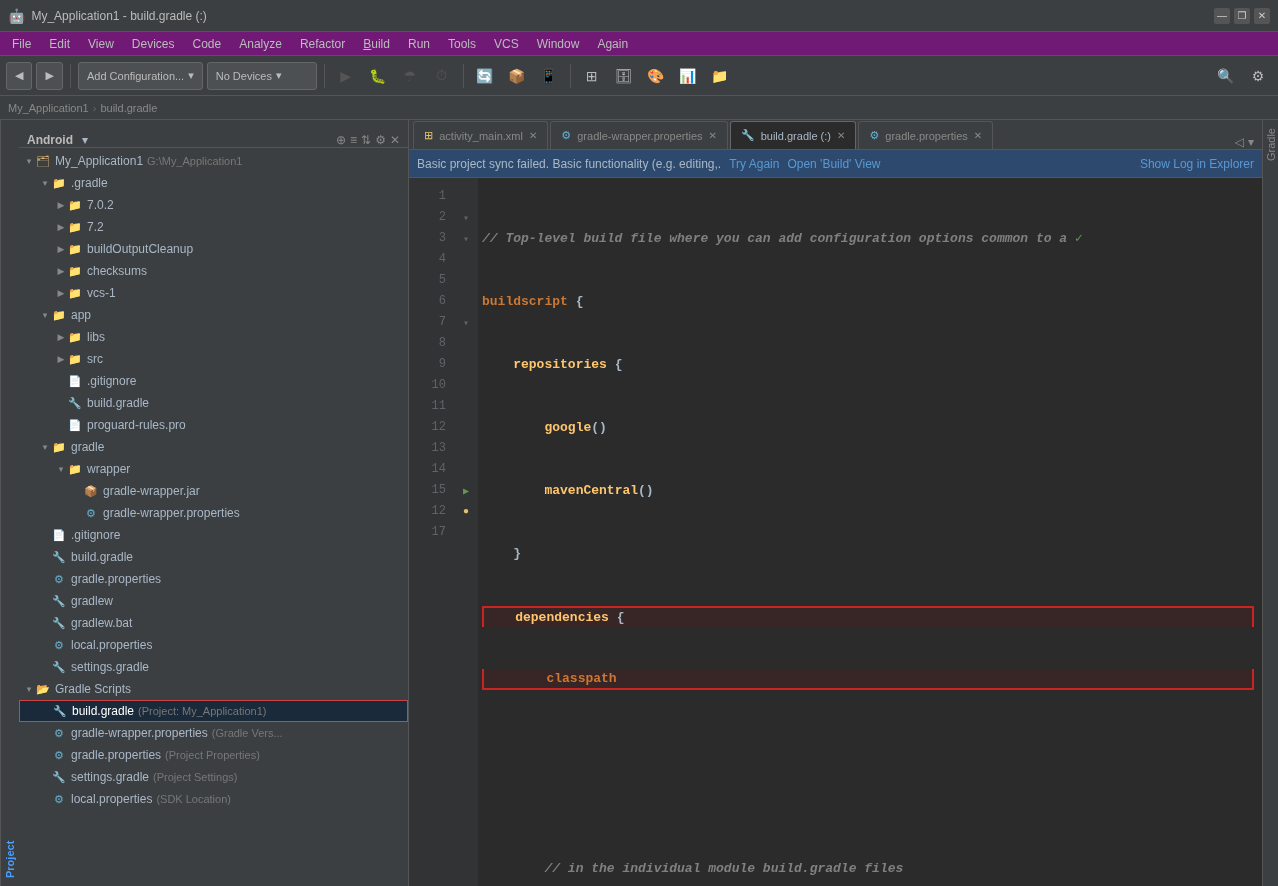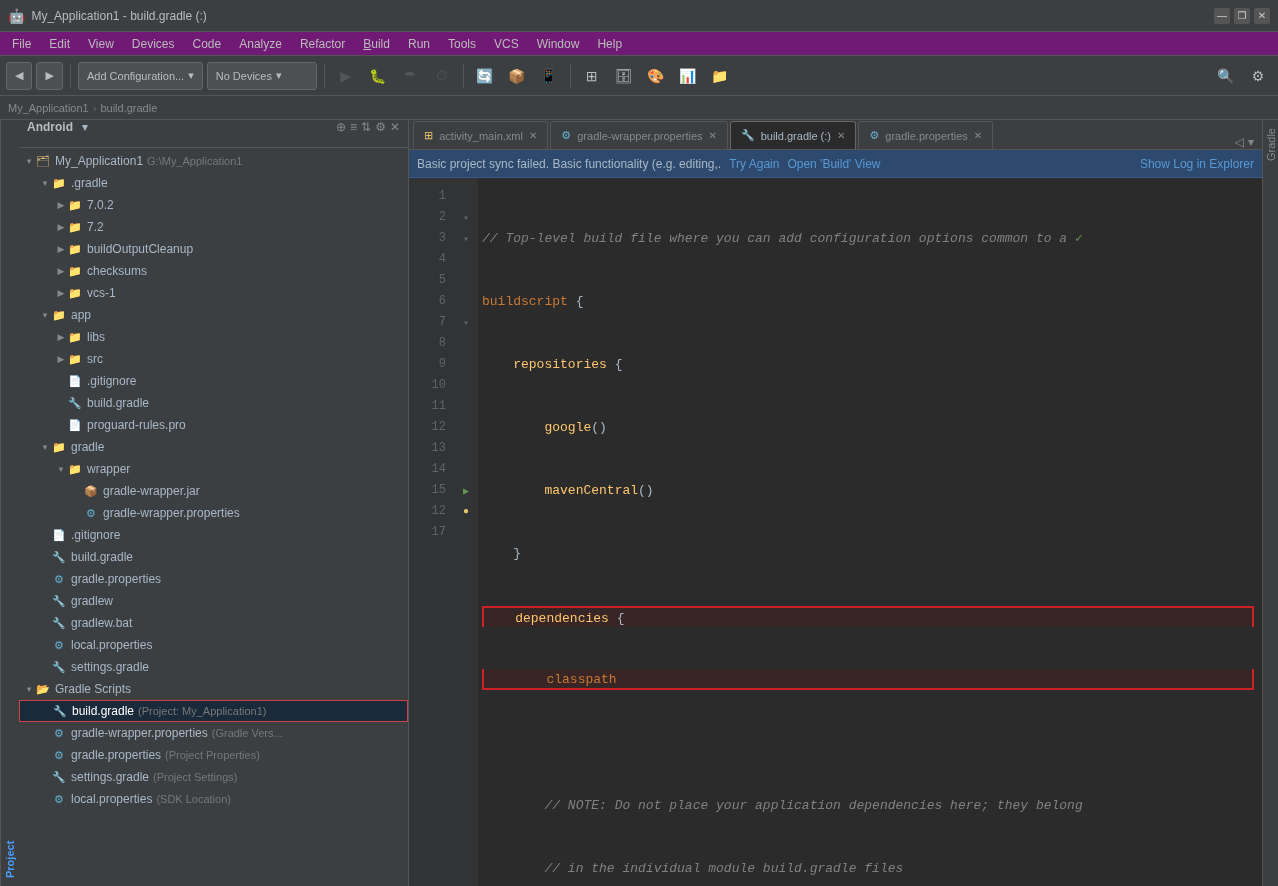--- a/index.html
+++ b/index.html
@@ -143,21 +143,21 @@
       width: 390px;
       background: #3c3f41;
       border-right: 1px solid #555;
       display: flex;
       flex-direction: column;
     }
     #project-header {
       height: 28px;
       background: #3c3f41;
       display: flex;
-      align-items: flex-start;
+      align-items: flex-end;
       padding: 0 8px;
       border-bottom: 1px solid #555;
       gap: 9px;
     }
     #project-header .proj-title { color: #bbbbbb; font-size: 12px; font-weight: bold; }
     #project-header .header-icons { margin-left: auto; display: flex; gap: 4px; }
     #project-header .h-icon { color: #888; font-size: 12px; cursor: pointer; }
 
     .file-tree {
       flex: 1;
@@ -307,21 +307,21 @@
     .gutter-dot { color: #e8bf6a; }
     .gutter-fold { color: #606366; cursor: pointer; }
 
     #code-content {
       flex: 1;
       padding: 8px 8px 8px 4px;
       line-height: 21px;
       white-space: pre;
     }
 
-    .code-line { height: 21px; display: flex; align-items: flex-start; position: relative; }
+    .code-line { height: 21px; display: flex; align-items: center; position: relative; font-weight: bold; }
 
     
     .kw { color: #cc7832; }        
     .fn { color: #ffc66d; }        
     .str { color: #6a8759; }       
     .cmt { color: #808080; font-style: italic; }       
     .plain { color: #a9b7c6; }
 
     
     #right-sidebar {
@@ -365,21 +365,21 @@
   <div class="menu-item">View</div>
   <div class="menu-item">Devices</div>
   <div class="menu-item">Code</div>
   <div class="menu-item">Analyze</div>
   <div class="menu-item">Refactor</div>
   <div class="menu-item"><u>B</u>uild</div>
   <div class="menu-item">Run</div>
   <div class="menu-item">Tools</div>
   <div class="menu-item">VCS</div>
   <div class="menu-item">Window</div>
-  <div class="menu-item">Help</div>
+  <div class="menu-item">Again</div>
 </div>
 
 <div id="toolbar">
   <button class="toolbar-btn">◀</button>
   <button class="toolbar-btn">▶</button>
   <div class="toolbar-separator"></div>
   <button class="toolbar-btn">
     <span>Add Configuration...</span>
     <span>▾</span>
   </button>
@@ -730,21 +730,21 @@
       <div id="code-content">
         <div class="code-line"><span class="cmt">// Top-level build file where you can add configuration options common to a</span><span class="green-check" style="margin-left:8px">✓</span></div>
         <div class="code-line"><span class="kw">buildscript</span><span class="plain"> {</span></div>
         <div class="code-line"><span class="plain">    </span><span class="fn">repositories</span><span class="plain"> {</span></div>
         <div class="code-line"><span class="plain">        </span><span class="fn">google</span><span class="plain">()</span></div>
         <div class="code-line"><span class="plain">        </span><span class="fn">mavenCentral</span><span class="plain">()</span></div>
         <div class="code-line"><span class="plain">    }</span></div>
         <div class="code-line" style="position:relative; background: rgba(180,0,0,0.1); border-top: 2px solid #cc2222; border-left: 2px solid #cc2222; border-right: 2px solid #cc2222;"><span class="plain">    </span><span class="fn">dependencies</span><span class="plain"> {</span></div>
         <div class="code-line" style="position:relative; background: rgba(180,0,0,0.1); border-bottom: 2px solid #cc2222; border-left: 2px solid #cc2222; border-right: 2px solid #cc2222;"><span class="plain">        </span><span class="kw">classpath</span><span class="plain"> </span></div>
         <div class="code-line"><span class="plain"> </span></div>
-        <div class="code-line"><span class="plain">        </span><span class="cmt">// NOTE: Do not place your application dependencies here; they belong</span></div>
+        <div class="code-line"><span class="plain">        </span></div>
         <div class="code-line"><span class="plain">        </span><span class="cmt">// in the individual module build.gradle files</span></div>
         
         
         
         
         
         
       </div>
     </div>
   </div>

